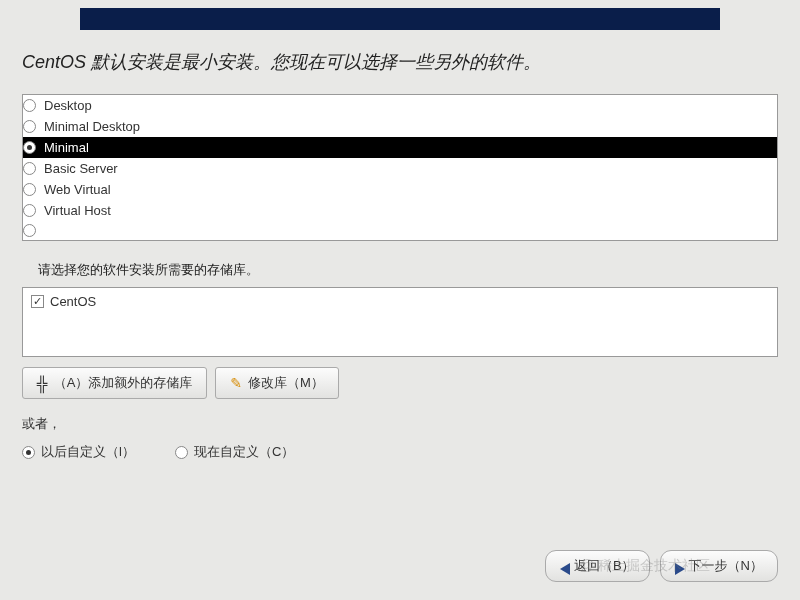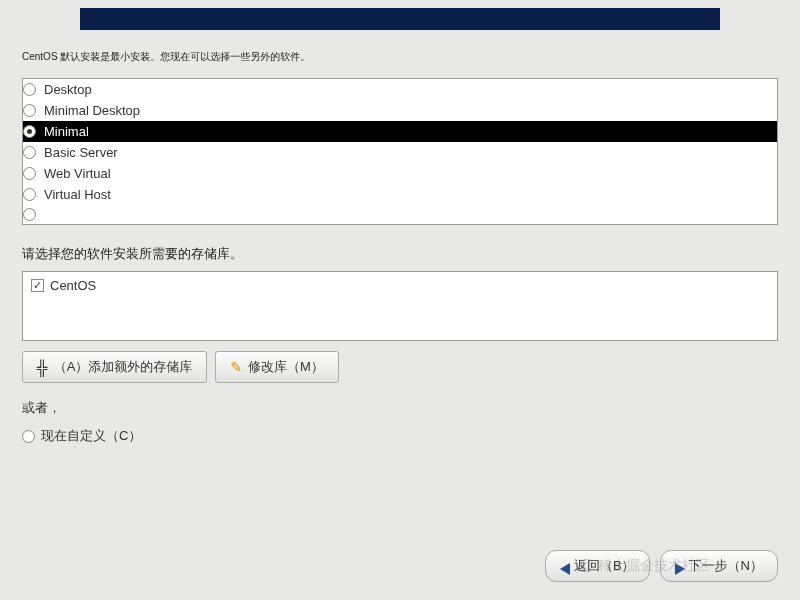--- a/index.html
+++ b/index.html
@@ -13,21 +13,21 @@
       overflow: hidden;
     }
     .banner {
       margin: 8px 0 20px 0;
       height: 22px;
       background: #0a1e4a;
       width: 640px;
       margin-left: 80px;
     }
     .content { padding: 0 22px; }
-    .desc { margin-bottom: 14px; color: #222; font-size: 10px; }
+    .desc { margin-bottom: 20px; color: #222; font-size: 18px; font-style: italic; }
     .listbox {
       background: #fff;
       border: 1px solid #999;
       margin-bottom: 20px;
     }
     .option-row {
       display: flex; align-items: center;
       padding: 3px 0; gap: 8px;
       cursor: pointer;
       font-size: 13px;
@@ -41,21 +41,21 @@
       border: 1px solid #888;
       border-radius: 50%;
       background: #fff;
       display: flex; align-items: center; justify-content: center;
       flex-shrink: 0;
     }
     .radio.checked::after {
       content: ""; width: 5px; height: 5px;
       background: #333; border-radius: 50%;
     }
-    .sublabel { margin: 8px 0; color: #222; }
+    .sublabel { margin: 8px 16px; color: #222; }
     .repo-box {
       background: #fff;
       border: 1px solid #999;
       height: 70px;
       padding: 4px;
       margin-bottom: 10px;
     }
     .repo-item {
       display: flex; align-items: center; gap: 6px;
       padding: 2px 4px;
@@ -167,20 +167,24 @@
     <div class="btn">
       <span class="edit-icon">✎</span>
       <span>修改库（M）</span>
     </div>
   </div>
 
   <div class="or-label">或者，</div>
 
   <div class="custom-row">
     <div class="custom-opt">
+      <span class="radio checked"></span>
+      <span>以后自定义（l）</span>
+    </div>
+    <div class="custom-opt">
       <span class="radio"></span>
       <span>现在自定义（C）</span>
     </div>
   </div>
 </div>
 
 <div class="nav-buttons">
   <div class="nav-btn">
     <span class="arrow-left"></span>
     <span>返回（B）</span>

